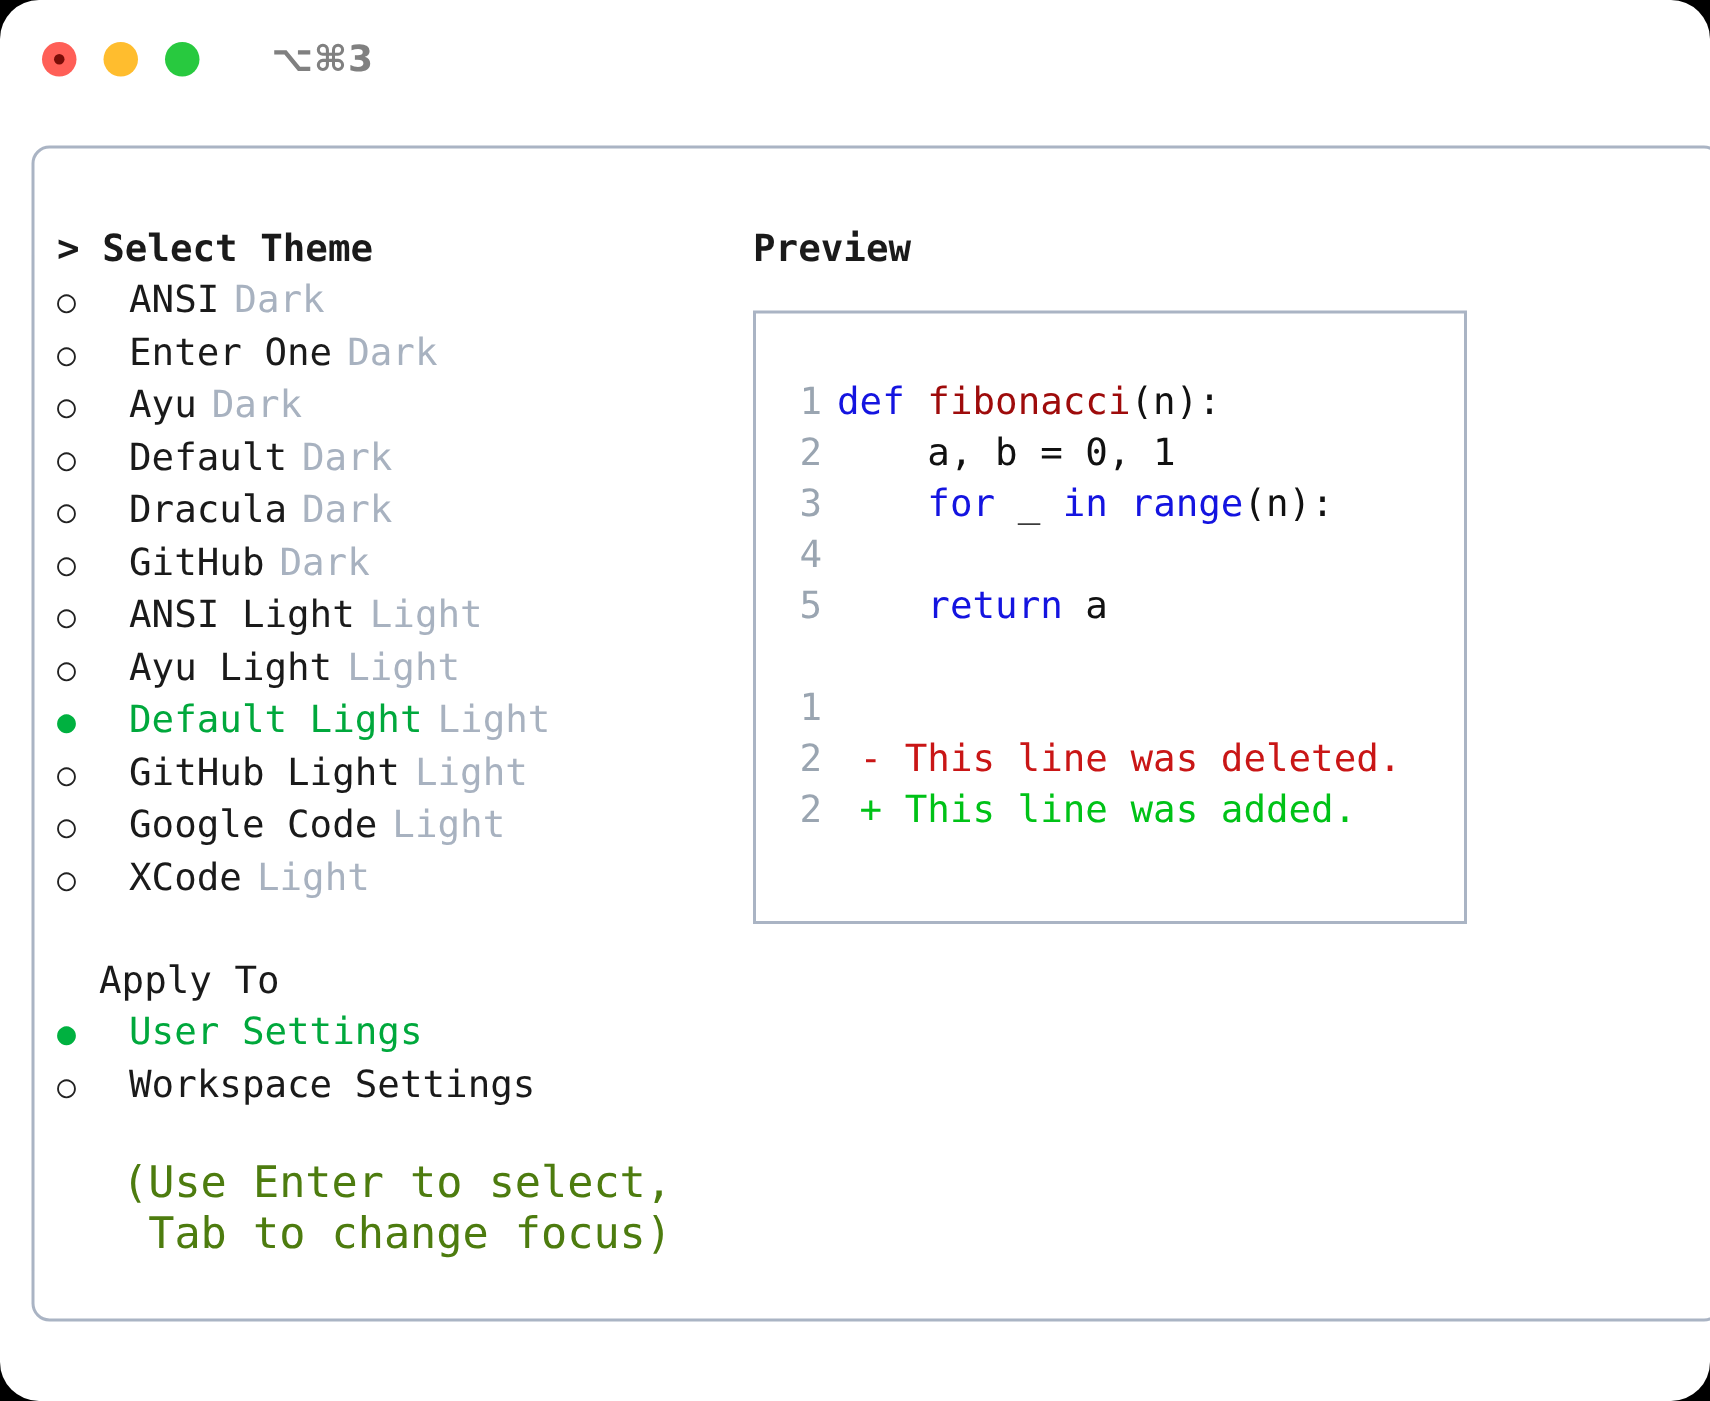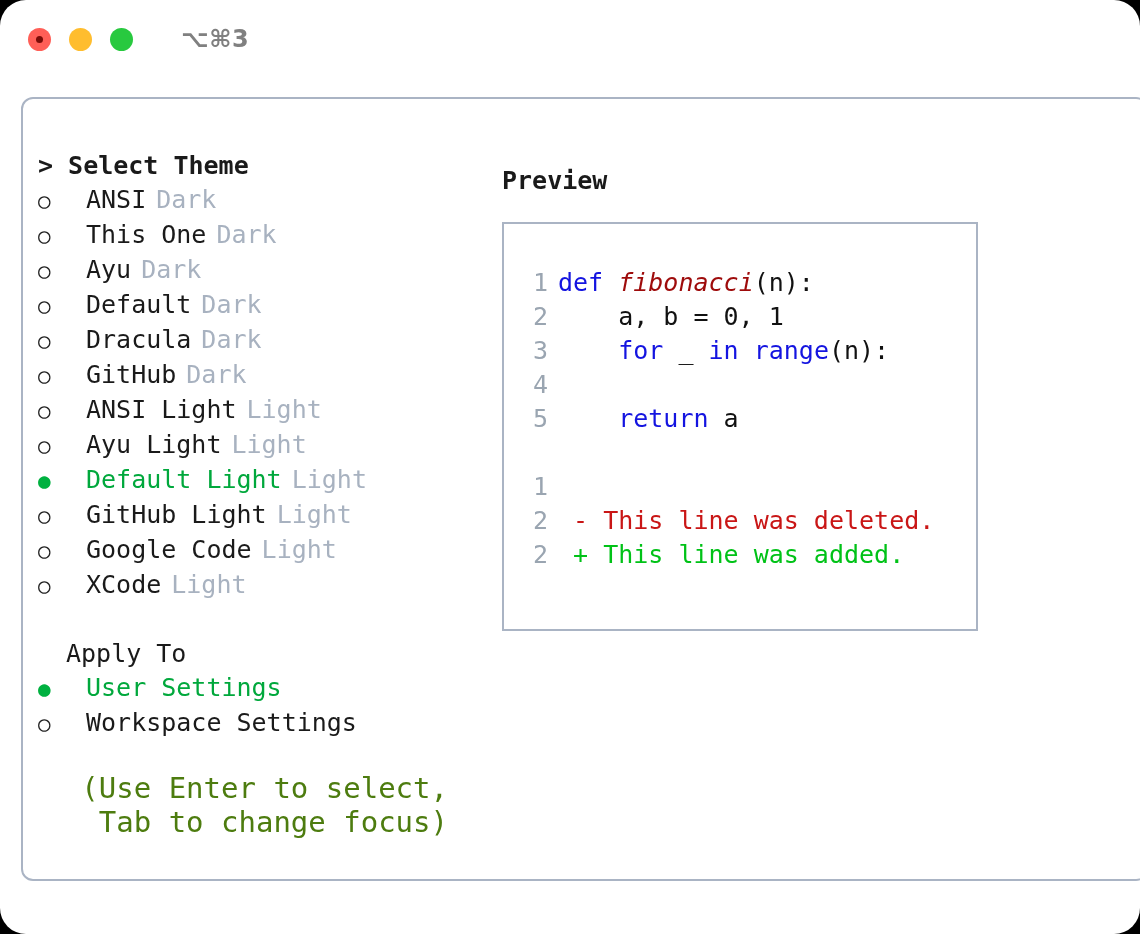--- a/index.html
+++ b/index.html
@@ -163,21 +163,20 @@
     left: 479px;
     top: 50px;
     width: 500px;
   }
   .preview-title {
     font-size: 25px;
     font-weight: bold;
     color: #1a1a1a;
     line-height: 34px;
     white-space: pre;
-    margin-top: 15px;
   }
   .preview-box {
     margin-top: 24px;
     width: 476px;
     height: 409px;
     border: 2px solid #aab4c4;
     box-sizing: border-box;
     background: #ffffff;
     padding: 42px 0 0 18px;
   }
@@ -189,21 +188,21 @@
   }
   .lineno {
     color: #9aa5b1;
     width: 26px;
     text-align: right;
     flex: 0 0 26px;
     margin-right: 10px;
   }
   .code-text { color: #111111; }
   .kw  { color: #1414e0; }
-  .fn  { color: #9e0b0b; font-style: italic; }
+  .fn  { color: #9e0b0b; }
   .ctx { color: #767676; }
   .del { color: #c91616; }
   .add { color: #00c217; }
   .blank-line { height: 34px; }
 </style>
 </head>
 <body>
 
 <div class="window">
 
@@ -217,21 +216,21 @@
   </div>
 
   <div class="panel">
     <div class="columns">
 
       <div class="left-col">
         <div class="section-title">&gt; Select Theme</div>
 
         <div class="list" id="theme-list">
             <div class="row"><span class="marker">○</span><span class="label">ANSI</span><span class="tag">Dark</span></div>
-            <div class="row"><span class="marker">○</span><span class="label">This One</span><span class="tag">Dark</span></div>
+            <div class="row"><span class="marker">○</span><span class="label">Enter One</span><span class="tag">Dark</span></div>
             <div class="row"><span class="marker">○</span><span class="label">Ayu</span><span class="tag">Dark</span></div>
             <div class="row"><span class="marker">○</span><span class="label">Default</span><span class="tag">Dark</span></div>
             <div class="row"><span class="marker">○</span><span class="label">Dracula</span><span class="tag">Dark</span></div>
             <div class="row"><span class="marker">○</span><span class="label">GitHub</span><span class="tag">Dark</span></div>
             <div class="row"><span class="marker">○</span><span class="label">ANSI Light</span><span class="tag">Light</span></div>
             <div class="row"><span class="marker">○</span><span class="label">Ayu Light</span><span class="tag">Light</span></div>
             <div class="row"><span class="marker sel">●</span><span class="label sel">Default Light</span><span class="tag">Light</span></div>
             <div class="row"><span class="marker">○</span><span class="label">GitHub Light</span><span class="tag">Light</span></div>
             <div class="row"><span class="marker">○</span><span class="label">Google Code</span><span class="tag">Light</span></div>
             <div class="row"><span class="marker">○</span><span class="label">XCode</span><span class="tag">Light</span></div>

